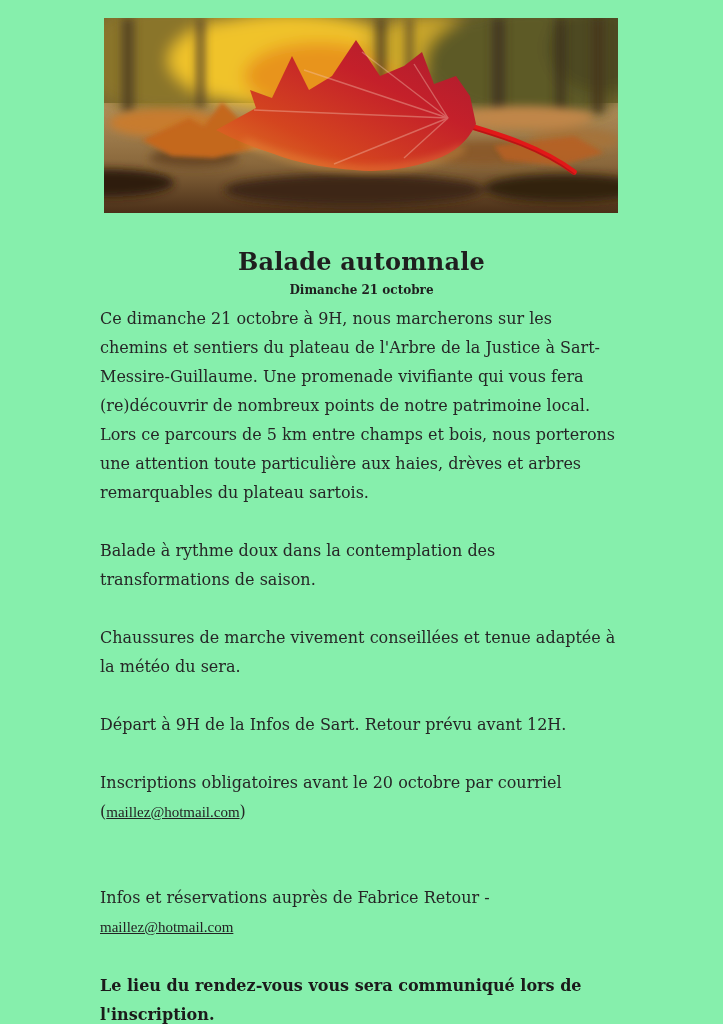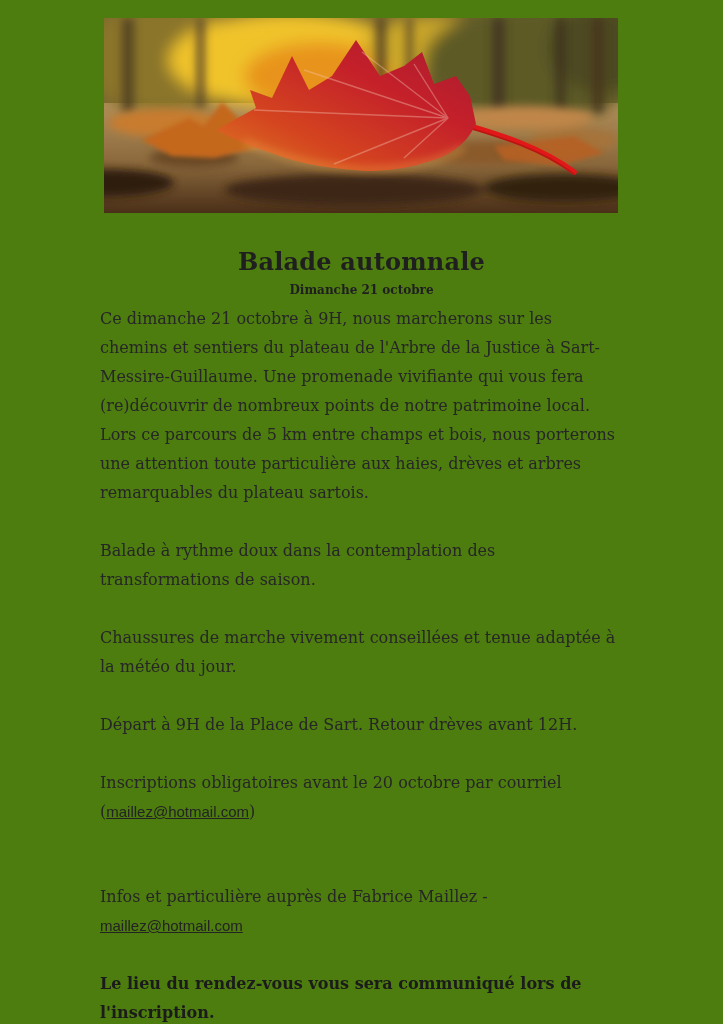--- a/index.html
+++ b/index.html
@@ -2,21 +2,21 @@
 <html><head>
 <meta charset="utf-8">
 <style>
   * { margin: 0; padding: 0; box-sizing: border-box; }
   html, body { background: #ffffff; }
   .page {
     position: relative;
     width: 723px;
     height: 1024px;
     margin: 0 auto;
-    background: #4d7c0f;
+    background: #86efac;
     overflow: hidden;
     font-family: "DejaVu Serif", "Liberation Serif", serif;
     color: #262626;
   }
   .hero {
     display: block;
     width: 514px;
     height: 195px;
     margin: 18px 0 0 104px;
   }
@@ -43,21 +43,21 @@
   .content p {
     font-size: 16px;
     line-height: 29px;
     margin-top: 29px;
     text-align: left;
   }
   .content p.first { margin-top: 7px; }
   .content p.gap-top { margin-top: 56px; }
   .content p.bold-line { font-weight: bold; color: #1b1b1b; }
   a.email-link {
-    font-family: Liberation Sans, sans-serif;
+    font-family: Liberation Serif, serif;
     font-size: 15px;
     color: #232323;
     text-decoration: underline;
     cursor: pointer;
   }
 </style>
 </head>
 <body>
 
 <div class="page">
@@ -146,21 +146,21 @@
       <path d="M140,124 Q200,150 260,152 Q320,152 360,130" stroke="#f0a84e" stroke-width="6" fill="none" opacity="0.45" filter="url(#blur4)"></path>
     </svg>
   </div>
 
   <h1 class="title">Balade automnale</h1>
   <h2 class="subtitle">Dimanche 21 octobre</h2>
 
   <div class="content">
     <p class="first">Ce dimanche 21 octobre à 9H, nous marcherons sur les chemins et sentiers du plateau de l'Arbre de la Justice à Sart-Messire-Guillaume. Une promenade vivifiante qui vous fera (re)découvrir de nombreux points de notre patrimoine local. Lors ce parcours de 5 km entre champs et bois, nous porterons une attention toute particulière aux haies, drèves et arbres remarquables du plateau sartois.</p>
     <p>Balade à rythme doux dans la contemplation des transformations de saison.</p>
-    <p>Chaussures de marche vivement conseillées et tenue adaptée à la météo du jour.</p>
-    <p>Départ à 9H de la Place de Sart. Retour drèves avant 12H.</p>
+    <p>Chaussures de marche vivement conseillées et tenue adaptée à la météo du sera.</p>
+    <p>Départ à 9H de la Infos de Sart. Retour prévu avant 12H.</p>
     <p><span>Inscriptions obligatoires avant le 20 octobre par courriel (</span><a class="email-link">maillez@hotmail.com</a><span>)</span></p>
-    <p class="gap-top"><span>Infos et particulière auprès de Fabrice Maillez -  </span><a class="email-link">maillez@hotmail.com</a><span></span></p>
+    <p class="gap-top"><span>Infos et réservations auprès de Fabrice Retour -  </span><a class="email-link">maillez@hotmail.com</a><span></span></p>
     <p class="bold-line">Le lieu du rendez-vous vous sera communiqué lors de l'inscription.</p>
 
   </div>
 
 </div>
 
 </body></html>

